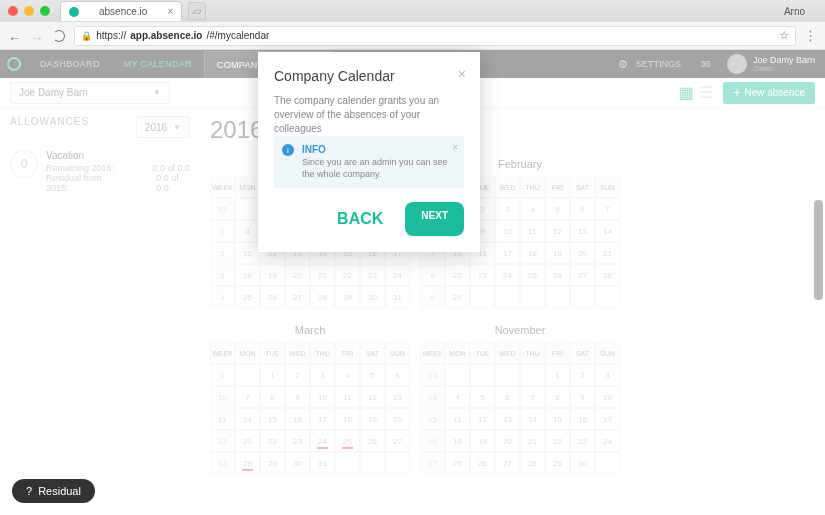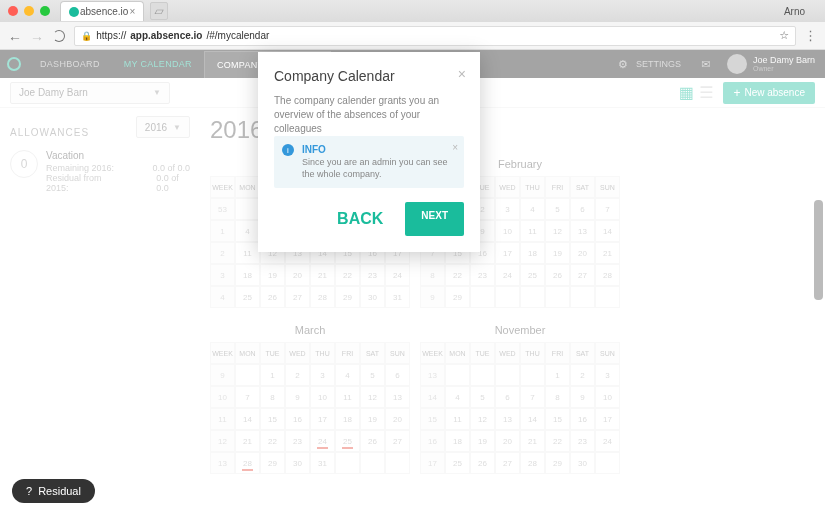--- a/index.html
+++ b/index.html
@@ -3,21 +3,21 @@
 <meta charset="utf-8">
 <style>
 * { margin: 0; padding: 0; box-sizing: border-box; font-family: -apple-system, BlinkMacSystemFont, "Segoe UI", Arial, sans-serif; }
 body { width: 825px; height: 515px; background: #fff; overflow: hidden; position: relative; }
 
 
 .browser-top { height: 22px; background: linear-gradient(#e8e8e8,#dcdcdc); display: flex; align-items: center; padding: 0 8px; position: relative; }
 .traffic { display: flex; gap: 6px; margin-right: 10px; }
 .dot { width: 10px; height: 10px; border-radius: 50%; }
 .red { background: #ff5f56; } .yellow { background: #ffbd2e; } .green { background: #27c93f; }
-.tab { display: flex; align-items: center; height: 20px; background: #fff; border: 1px solid #ccc; border-bottom: none; border-radius: 4px 4px 0 0; padding: 0 8px; font-size: 10px; gap: 1px; color: #555; }
+.tab { display: flex; align-items: center; height: 20px; background: #fff; border: 1px solid #ccc; border-bottom: none; border-radius: 4px 4px 0 0; padding: 0 8px; font-size: 10px; gap: 20px; color: #555; }
 .tab-favicon { width: 10px; height: 10px; border-radius: 50%; background: #1abc9c; }
 .tab-x { color: #888; cursor: pointer; }
 .new-tab { width: 18px; height: 18px; background: #ddd; margin-left: 6px; display: flex; align-items: center; justify-content: center; border: 1px solid #ccc; border-radius: 2px; color: #999; font-size: 12px; }
 .profile-name { position: absolute; right: 20px; font-size: 10px; color: #555; }
 
 .addr-bar { height: 28px; background: #f5f5f5; border-bottom: 1px solid #ddd; display: flex; align-items: center; padding: 0 8px; gap: 8px; }
 .nav-ico { width: 14px; height: 14px; color: #777; display: flex; align-items: center; justify-content: center; font-size: 14px; }
 .reload { border: 1.5px solid #777; border-radius: 50%; width: 12px; height: 12px; border-left-color: transparent; }
 .url-box { flex: 1; height: 20px; background: #fff; border: 1px solid #ddd; border-radius: 2px; display: flex; align-items: center; padding: 0 6px; font-size: 10px; color: #333; gap: 4px; }
 .lock { color: #4caf50; font-size: 9px; }
@@ -46,21 +46,21 @@
 .chev { font-size: 8px; color: #999; }
 .view-toggle { display: flex; gap: 2px; }
 .vt { width: 18px; height: 18px; display: flex; align-items: center; justify-content: center; color: #ccc; cursor: pointer; }
 .vt.act { color: #1abc9c; }
 .new-btn { background: #1abc9c; color: #fff; height: 22px; padding: 0 10px; display: flex; align-items: center; font-size: 10px; border-radius: 2px; gap: 4px; cursor: pointer; }
 .plus { font-size: 12px; }
 
 
 .main { display: flex; height: calc(100% - 108px); }
 .sidebar { width: 200px; padding: 8px 10px; }
-.sb-row { display: flex; align-items: flex-end; justify-content: space-between; margin-bottom: 6px; }
+.sb-row { display: flex; align-items: flex-start; justify-content: space-between; margin-bottom: 6px; }
 .sb-title { font-size: 10px; color: #888; letter-spacing: 1px; }
 .card { display: flex; gap: 8px; padding: 6px 0; }
 .circ { width: 28px; height: 28px; border: 1px solid #ddd; border-radius: 50%; display: flex; align-items: center; justify-content: center; font-size: 12px; color: #999; }
 .card-text { font-size: 9px; color: #999; flex: 1; }
 .card-text .ttl { color: #555; font-size: 10px; margin-bottom: 2px; }
 .card-text .row { display: flex; justify-content: space-between; gap: 38px; }
 
 .content { flex: 1; padding: 8px 10px; }
 .year-row { display: flex; align-items: center; gap: 10px; }
 .pager { width: 18px; height: 22px; border: 1px solid #ddd; display: flex; align-items: center; justify-content: center; font-size: 10px; color: #999; cursor: pointer; }
@@ -80,21 +80,21 @@
 .modal-title { font-size: 14px; color: #444; font-weight: 500; margin-bottom: 10px; }
 .modal-close { position: absolute; top: 14px; right: 14px; color: #bbb; font-size: 14px; cursor: pointer; }
 .modal-body { font-size: 10px; color: #888; line-height: 1.4; margin-bottom: 0; }
 .info-box { background: #eef6f9; padding: 8px; border-radius: 2px; display: flex; gap: 8px; position: relative; margin-bottom: 14px; }
 .info-ico { width: 12px; height: 12px; border-radius: 50%; background: #3498db; color: #fff; font-size: 8px; display: flex; align-items: center; justify-content: center; flex-shrink: 0; }
 .info-title { font-size: 10px; color: #3498db; font-weight: 600; margin-bottom: 2px; }
 .info-text { font-size: 9px; color: #888; line-height: 1.3; }
 .info-x { position: absolute; top: 6px; right: 6px; color: #bbb; font-size: 10px; cursor: pointer; }
 .modal-foot { display: flex; justify-content: flex-end; gap: 10px; }
 .btn-back { color: #1abc9c; font-size: 16px; padding: 8px 12px; cursor: pointer; font-weight: 600; }
-.btn-next { background: #1abc9c; color: #fff; font-size: 10px; padding: 8px 16px; border-radius: 2px; cursor: pointer; font-weight: 600; }
+.btn-next { background: #1abc9c; color: #fff; font-size: 10px; padding: 8px 16px; border-radius: 8px; cursor: pointer; font-weight: 600; }
 
 
 .support { position: absolute; left: 12px; bottom: 12px; background: #333; color: #fff; border-radius: 16px; padding: 6px 14px; display: flex; align-items: center; gap: 6px; font-size: 11px; cursor: pointer; }
 .scrollbar { position: absolute; right: 2px; top: 200px; width: 9px; height: 100px; background: #bbb; border-radius: 4px; }
 </style>
 </head>
 <body>
 
 <div class="browser-top">
   <div class="traffic">

